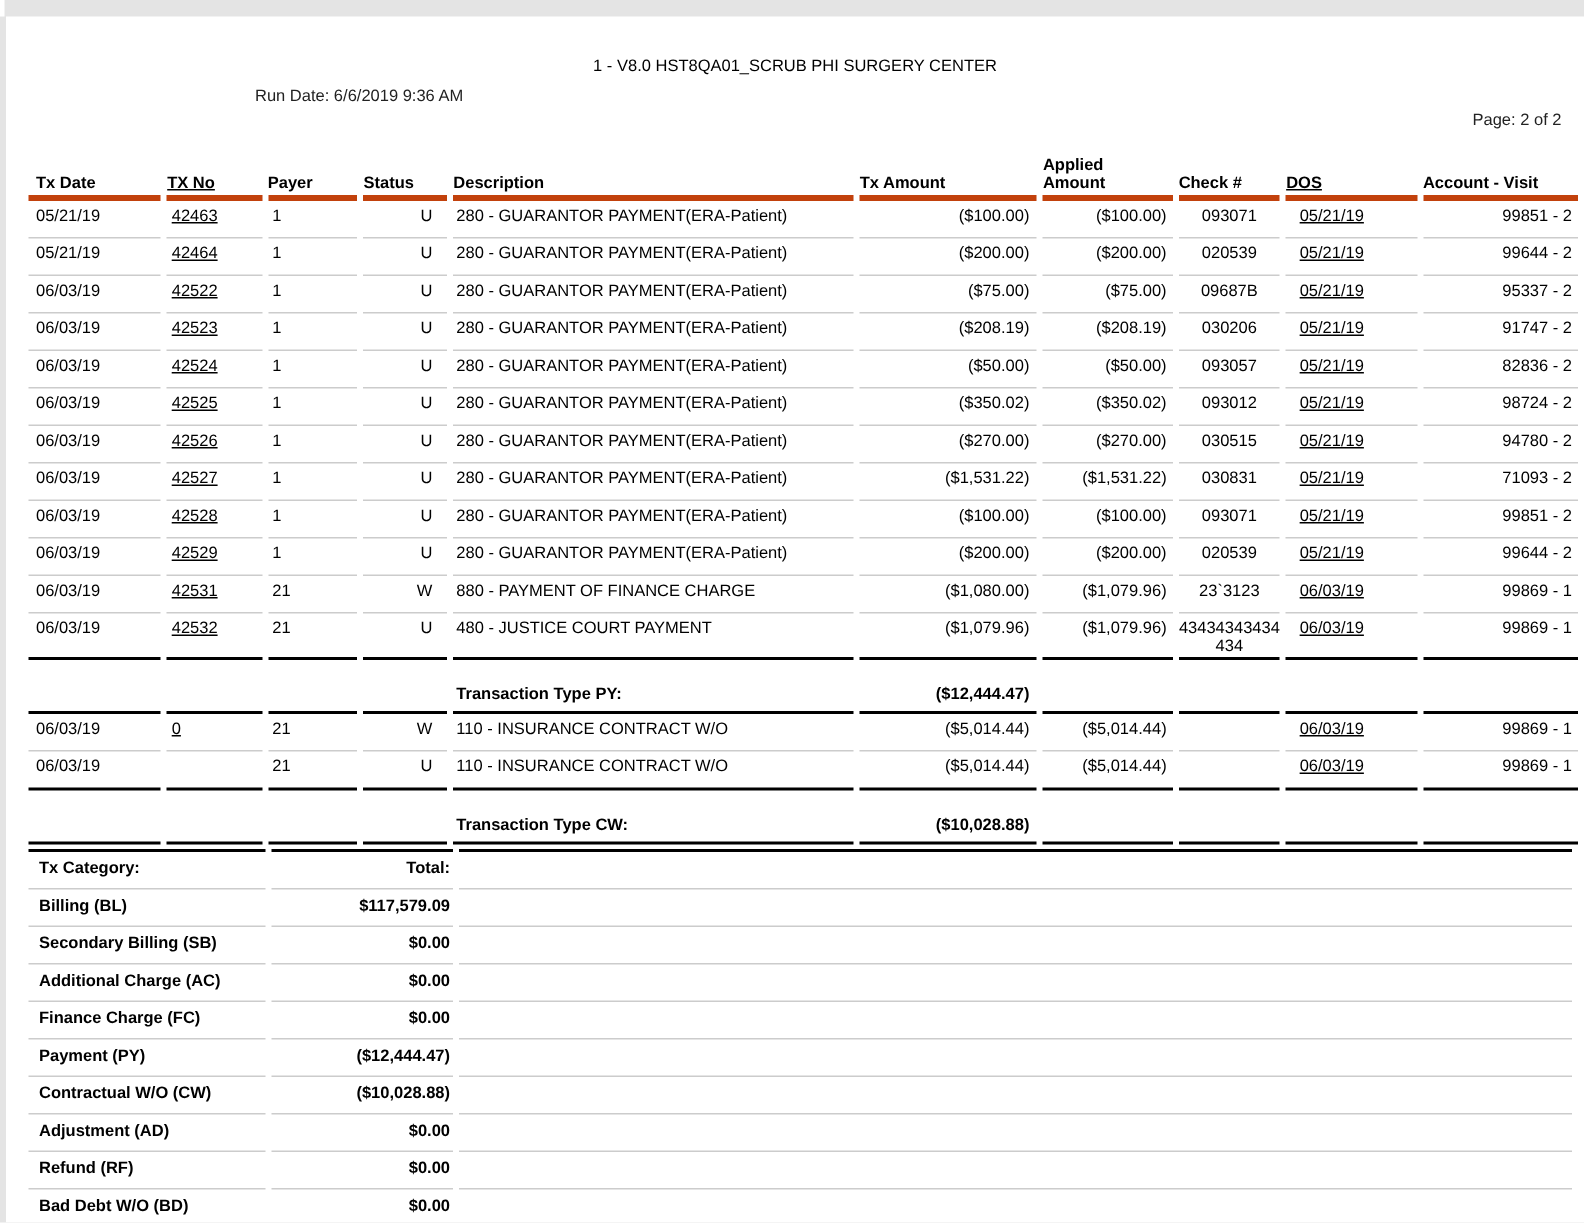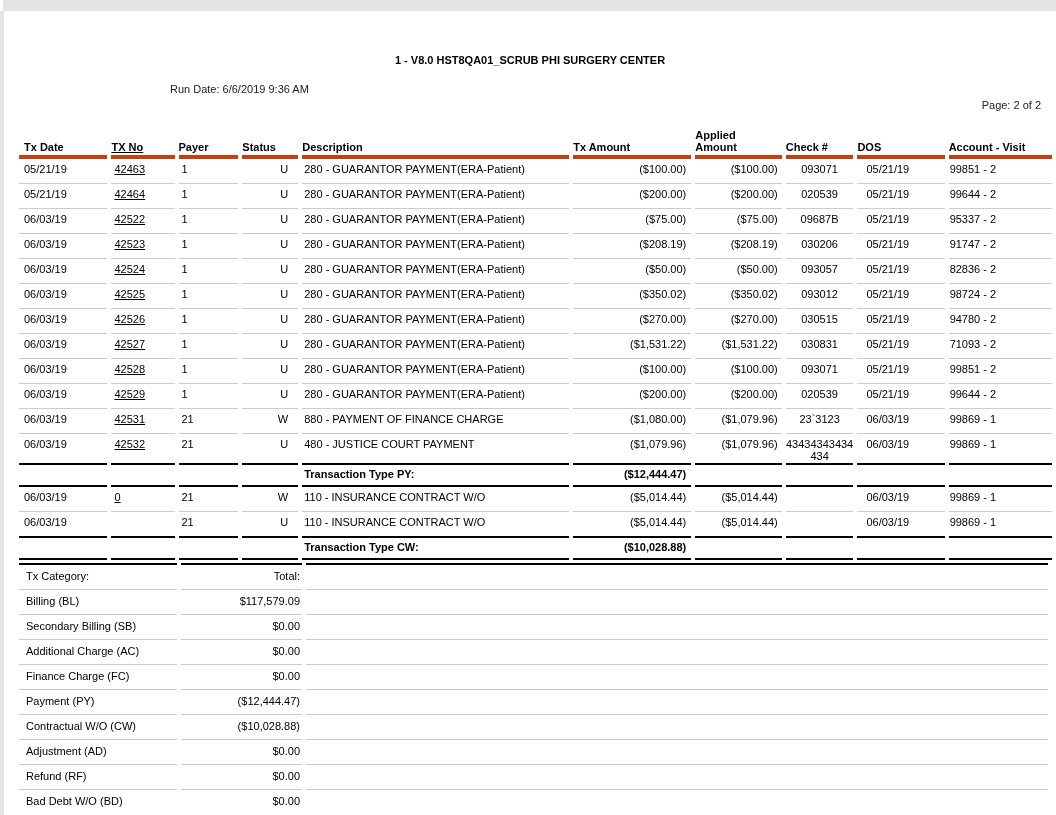--- a/index.html
+++ b/index.html
@@ -7,21 +7,21 @@
     width:1056px;height:815px;position:relative;overflow:hidden;
     background:#e4e4e4;
     font-family:"Liberation Sans","DejaVu Sans",sans-serif;
     color:#000;
   }
   .corner-notch{position:absolute;left:0;top:0;width:3px;height:11px;background:#ffffff;}
   .page{
     position:absolute;left:4px;top:11px;right:0;bottom:0;
     background:#ffffff;padding-top:27px;box-sizing:border-box;
   }
-  .report-title{margin:16px;text-align:center;font-size:11px;font-weight:bold;line-height:13px;}
+  .report-title{margin:0;text-align:center;font-size:11px;font-weight:normal;line-height:13px;}
   .run-date{margin:7px 0 0 166px;font-size:11px;line-height:13px;color:#222;}
   .page-number{margin:3px 15px 0 0;text-align:right;font-size:11px;line-height:13px;color:#222;}
 
   
   table{border-collapse:separate;border-spacing:4px 0;table-layout:fixed;}
   .tx-table{margin:17px 0 0 11px;font-size:11px;}
   .tx-table th{
     font-weight:bold;vertical-align:bottom;text-align:left;
     border-bottom:4px solid #c2410c;padding:0 0 2px 0;line-height:12px;
     white-space:nowrap;
@@ -31,33 +31,33 @@
     border-bottom:1px solid #ccc;white-space:nowrap;overflow:visible;
   }
   .col-tx_date{width:88px;padding-left:5px;}
   .col-tx_no{width:63px;padding-left:3px;text-decoration:underline;}
   .col-payer{width:60px;padding-left:3px;}
   .col-status{width:48px;text-align:right;padding-right:10px;margin-left:40px;}
   .col-description{width:270px;padding-left:2px;}
   .col-tx_amount{width:119px;text-align:right;padding-right:5px;}
   .col-applied{width:85px;text-align:right;padding-right:4px;}
   .col-check{width:76px;text-align:center;padding-left:0;padding-right:0;word-break:break-all;white-space:normal !important;}
-  .col-dos{width:82px;padding-left:9px;}
-  .col-account{width:102px;padding-right:4px;}
+  .col-dos{width:82px;padding-left:9px;text-decoration:underline;}
+  .col-account{width:102px;text-align:right;padding-right:4px;}
   th.col-tx_date,td.col-tx_date{padding-left:5px;}
   .tx-table tr.nosep td{border-bottom:none;}
   .tx-table tr.total-row td{
-    height:16px;padding-top:3px;font-weight:bold;
+    height:16px;padding-top:17px;font-weight:bold;
     border-top:2px solid #000;border-bottom:2px solid #000;
   }
 
   
   .sum-table{margin:3px 0 0 11px;font-size:11px;}
   .sum-table td{
-    font-weight:normal;height:18px;padding-top:5px;vertical-align:top;line-height:12px;
+    font-weight:bold;height:18px;padding-top:5px;vertical-align:top;line-height:12px;
     border-bottom:1px solid #ccc;white-space:nowrap;
   }
   .sum-col-label{width:150px;padding-left:7px;}
   .sum-col-value{width:118px;text-align:right;padding-right:2px;}
   .sum-col-fill{width:740px;}
   .sum-table tr.sum-head td{border-top:2px solid #000;}
   .sum-table tr:last-child td{border-bottom:none;}
 </style>
 </head>
 <body>

